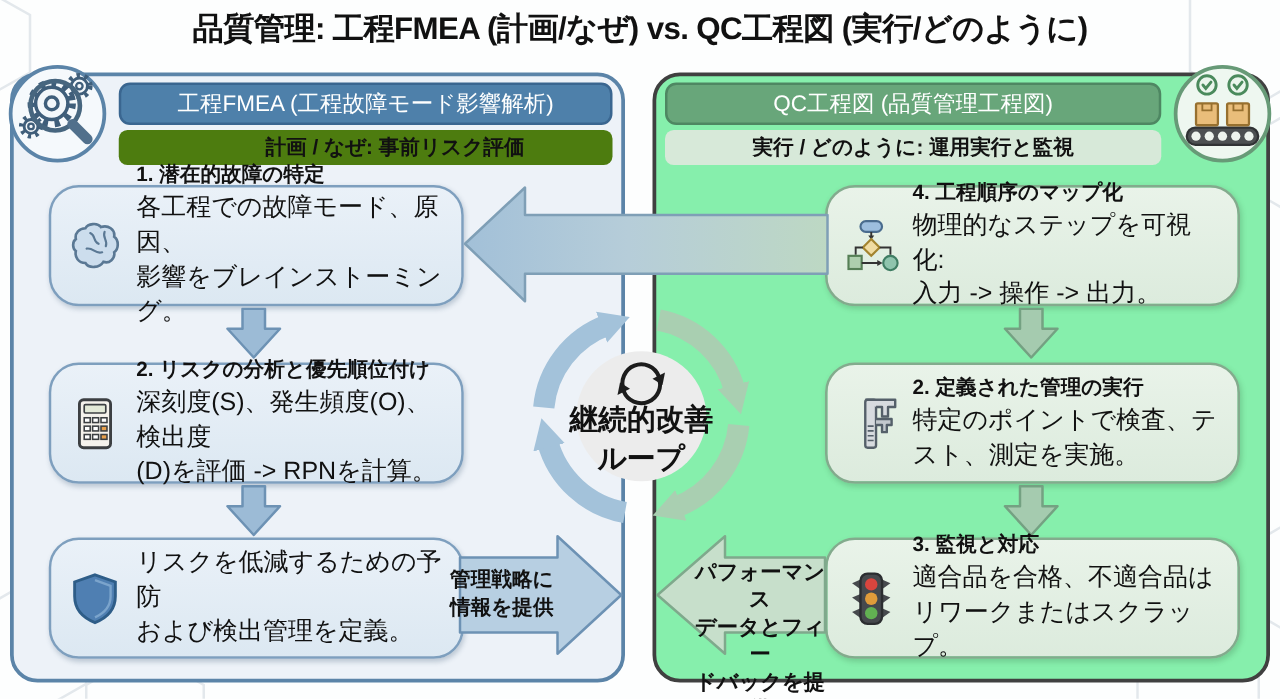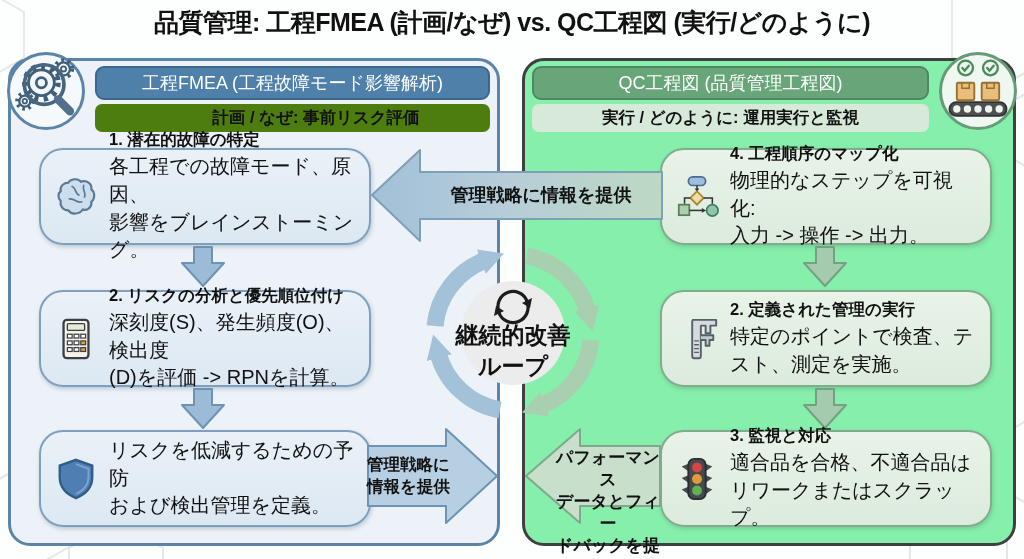--- a/index.html
+++ b/index.html
@@ -59,21 +59,21 @@
   
   .mid{position:absolute;z-index:3;}
   .top-arrow{left:370px;top:147px;}
   .top-arrow-label{left:431px;top:183px;width:220px;text-align:center;
                    font-size:18px;font-weight:bold;}
   .loop{left:415px;top:235px;}
   .loop-label{left:433px;top:320px;width:160px;text-align:center;font-weight:bold;
               font-size:23px;line-height:1.35;}
   .b-blue{left:366px;top:426px;}
   .b-green{left:522px;top:426px;}
-  .b-blue-label{left:360px;top:453px;width:90px;text-align:right;
+  .b-blue-label{left:360px;top:453px;width:90px;text-align:left;
                 font-size:16.5px;font-weight:bold;line-height:1.35;}
   .b-green-label{left:555px;top:447px;width:106px;text-align:center;
                  font-size:17px;font-weight:bold;line-height:1.3;}
 </style>
 </head>
 <body>
 
 <div class="stage">
 
   <svg class="bg-hex" width="1024" height="559">
@@ -271,21 +271,20 @@
   <svg class="mid top-arrow" width="294" height="98" viewBox="0 0 294 98">
     <defs>
       <linearGradient id="gtop" x1="0" y1="0" x2="1" y2="0">
         <stop offset="0" stop-color="#a2c0d8"></stop>
           <stop offset="0.45" stop-color="#b6cdd9"></stop>
           <stop offset="1" stop-color="#bdd8c3"></stop>
       </linearGradient>
     </defs>
     <polygon points="2,48 50,3 50,25 292,25 292,72 50,72 50,94" fill="url(#gtop)" stroke="#7f9fb6" stroke-width="2" stroke-linejoin="round"></polygon>
   </svg>
-  <div class="mid top-arrow-label">管理戦略に情報を提供</div>
 
   <svg class="mid loop" width="196" height="196" viewBox="0 0 196 196">
     <defs>
       <marker id="mgreen" markerUnits="userSpaceOnUse" markerWidth="30" markerHeight="30" refX="5" refY="15" orient="auto">
         <path d="M0,2 L24,15 L0,28 Z" fill="#a9cfb1"></path>
       </marker>
       <marker id="mblue" markerUnits="userSpaceOnUse" markerWidth="30" markerHeight="30" refX="5" refY="15" orient="auto">
         <path d="M0,2 L24,15 L0,28 Z" fill="#a3c2da"></path>
       </marker>
     </defs>

